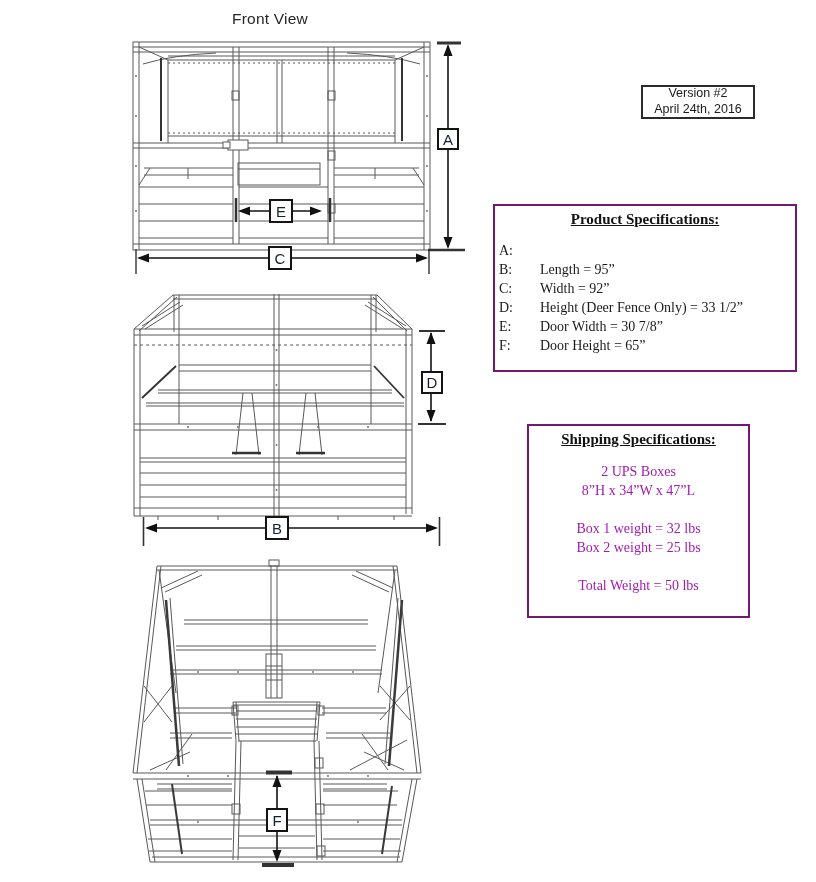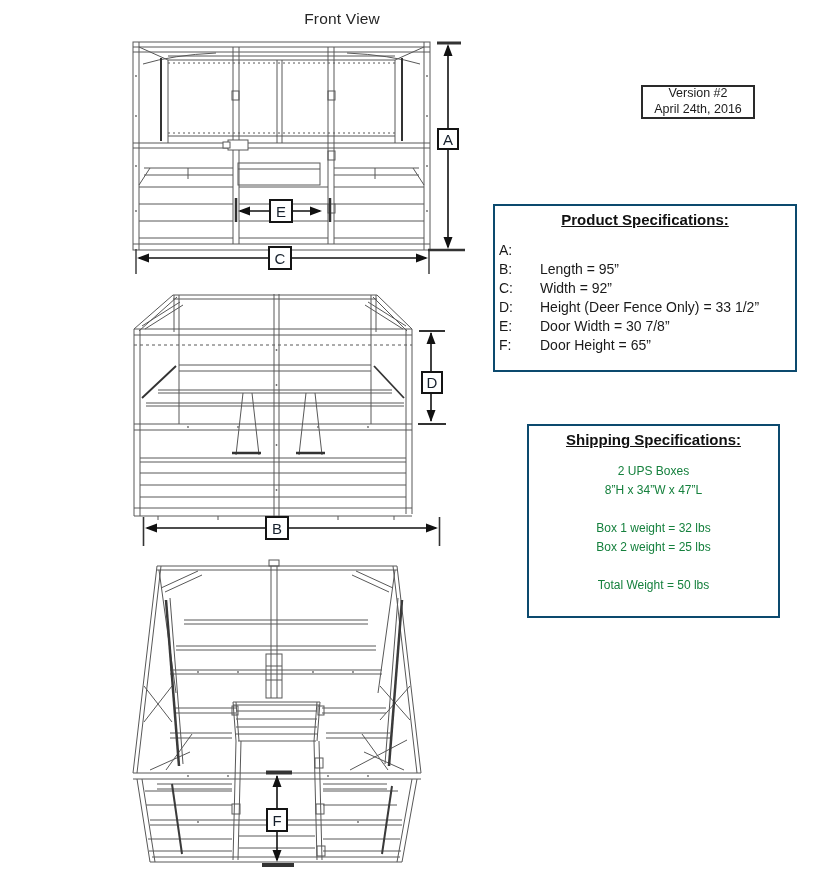--- a/index.html
+++ b/index.html
@@ -3,47 +3,47 @@
 <meta charset="utf-8">
 <style>
   html,body{margin:0;padding:0;background:#fff;}
   .page{
     position:relative;width:816px;height:882px;background:#ffffff;overflow:hidden;
     font-family:"Liberation Sans", sans-serif;color:#222;
   }
   .abs{position:absolute;}
   svg{display:block;}
   .view-title{
-    position:absolute;text-align:right;font-size:15.5px;color:#262626;letter-spacing:.2px;
+    position:absolute;text-align:center;font-size:15.5px;color:#262626;letter-spacing:.2px;
   }
   .dim-box{
     position:absolute;background:#fff;border:2px solid #141414;
     display:flex;align-items:center;justify-content:center;
     font-size:15px;color:#16202c;box-sizing:border-box;
   }
   .version-box{
     position:absolute;left:634px;top:85px;width:114px;height:34px;
     border:2px solid #2a2a2a;box-sizing:border-box;
     display:flex;flex-direction:column;align-items:center;justify-content:center;
     font-size:12.5px;line-height:1.25;color:#1c1c1c;text-align:center;margin-left:7px;
   }
   .spec-box{
-    position:absolute;border:2px solid #0c4a6e;box-sizing:border-box;background:#fff;
+    position:absolute;border:2px solid #701a75;box-sizing:border-box;background:#fff;font-family:Liberation Serif, serif;
   }
   .product-box{left:493px;top:204px;width:304px;height:168px;}
-  .ship-box{left:527px;top:424px;width:253px;height:194px;}
+  .ship-box{left:527px;top:424px;width:223px;height:194px;}
   .spec-title{
     margin-top:5px;text-align:center;font-size:15px;font-weight:bold;color:#111;
     text-decoration:underline;
   }
   .spec-rows{margin-top:13px;}
   .spec-row{display:flex;font-size:14px;line-height:19px;color:#1a1a1a;}
   .spec-key{width:45px;padding-left:4px;box-sizing:border-box;flex:none;}
   .spec-val{flex:1;}
-  .ship-line{text-align:center;font-size:12px;line-height:19px;color:#15803d;}
+  .ship-line{text-align:center;font-size:14px;line-height:19px;color:#a21caf;}
   .gap14{margin-top:14px;}
   .gap19{margin-top:19px;}
   .draw{stroke:#585858;stroke-width:1;fill:none;}
   .drawD{stroke:#333;stroke-width:2;fill:none;}
   .dimline{stroke:#111;stroke-width:1.6;fill:none;}
   .dimbar{stroke:#333;fill:none;}
   .arrow{fill:#111;stroke:none;}
 </style>
 </head>
 <body>

